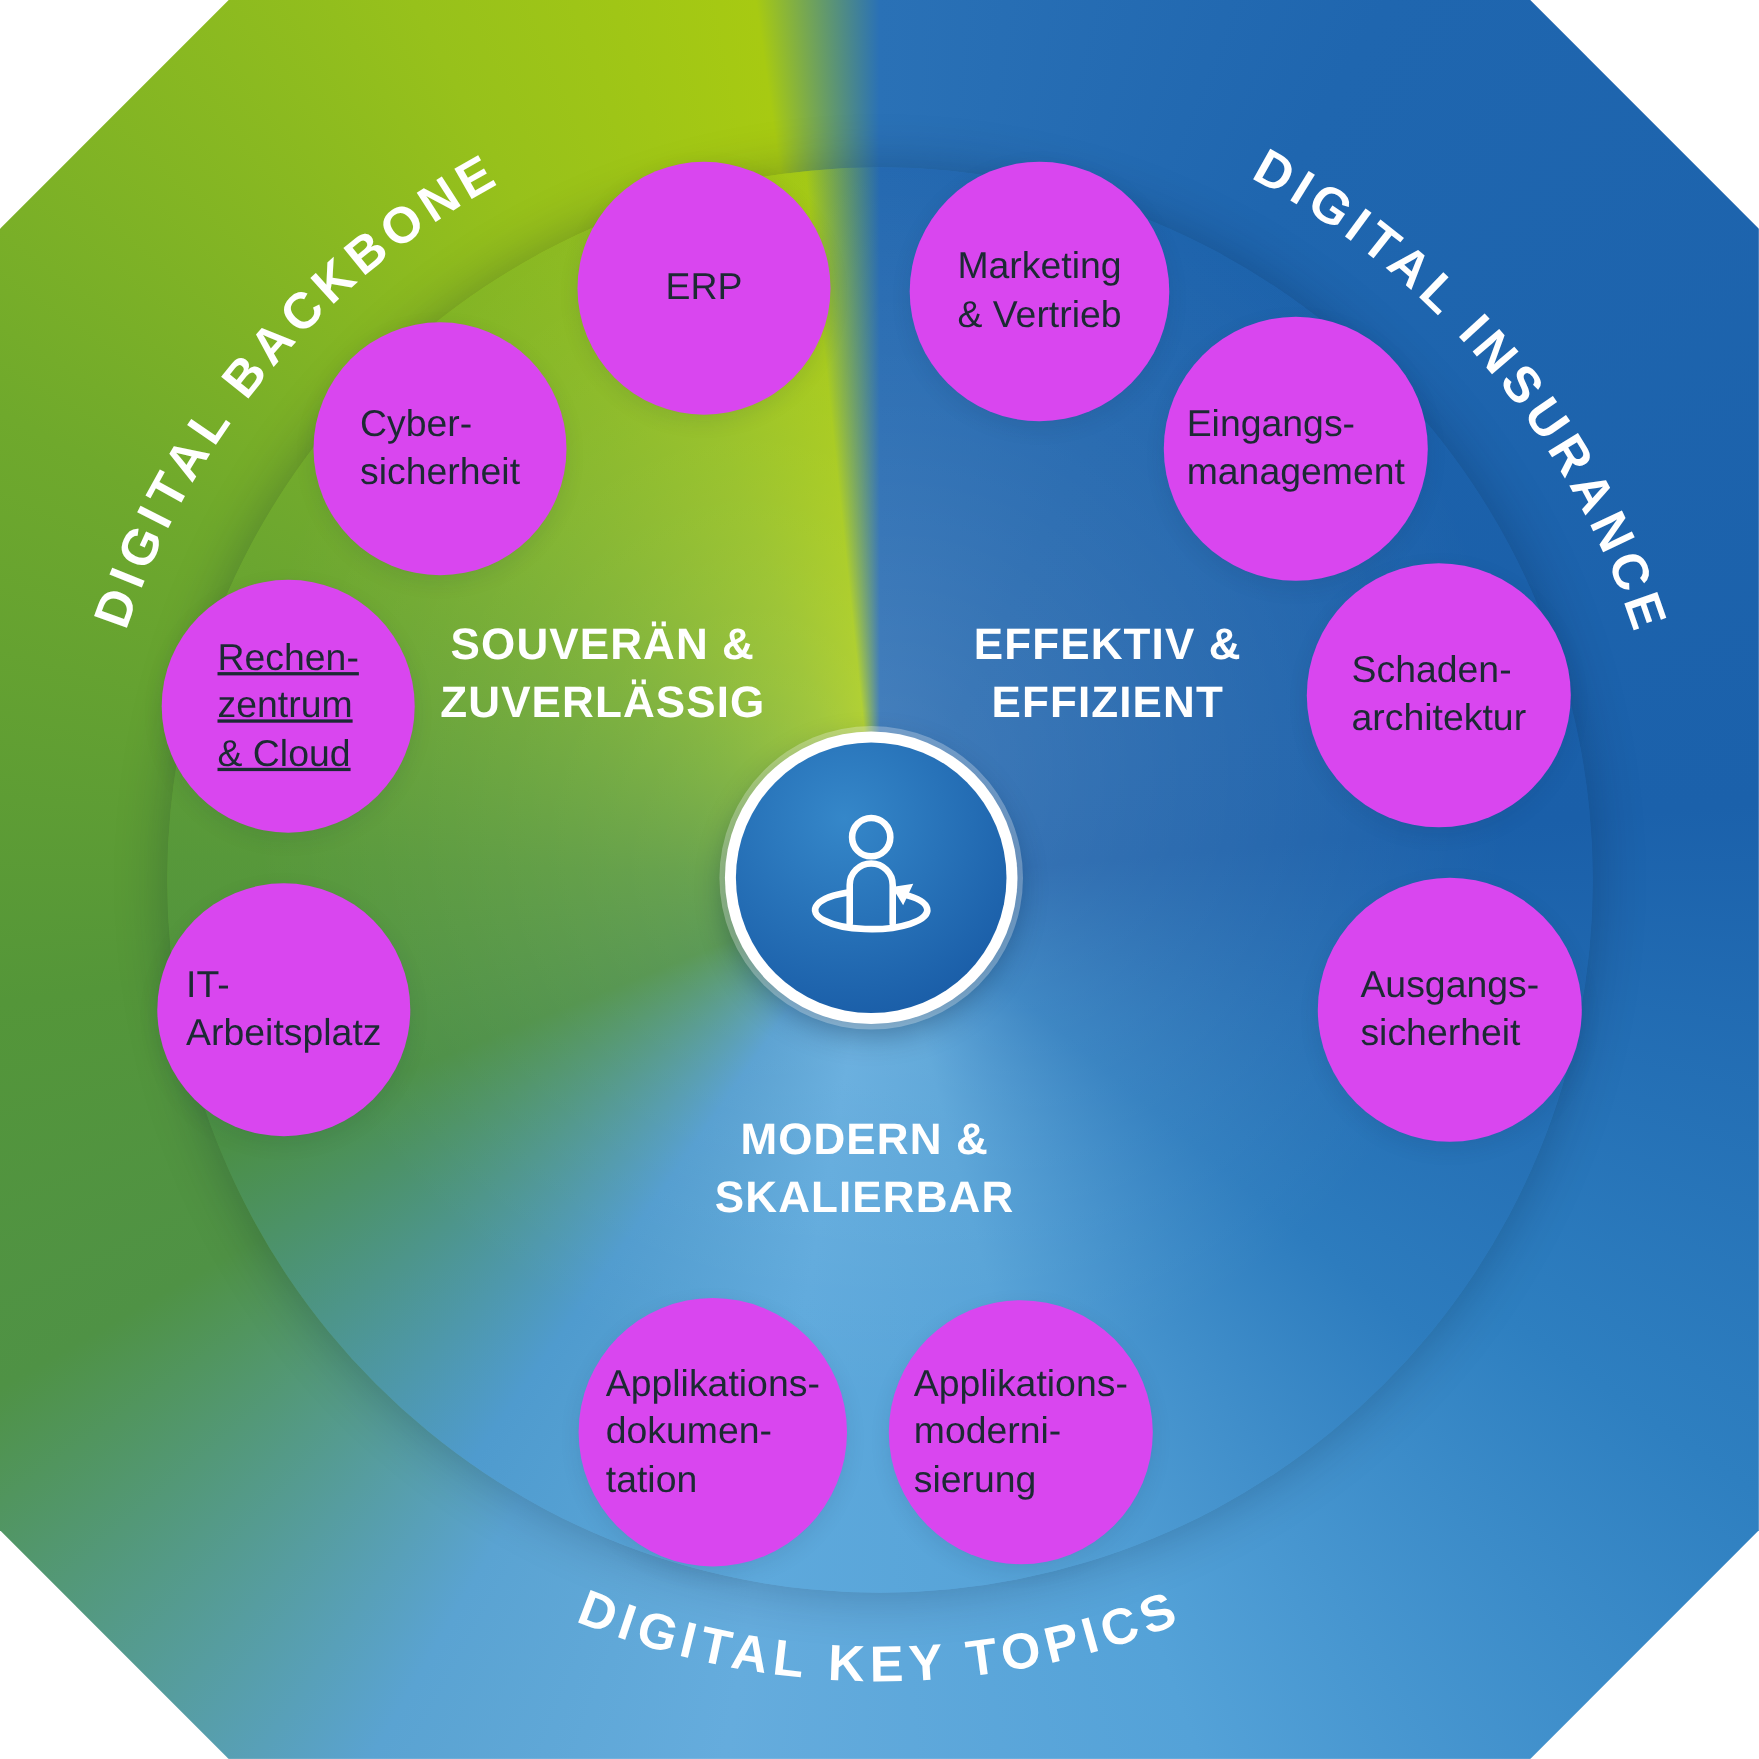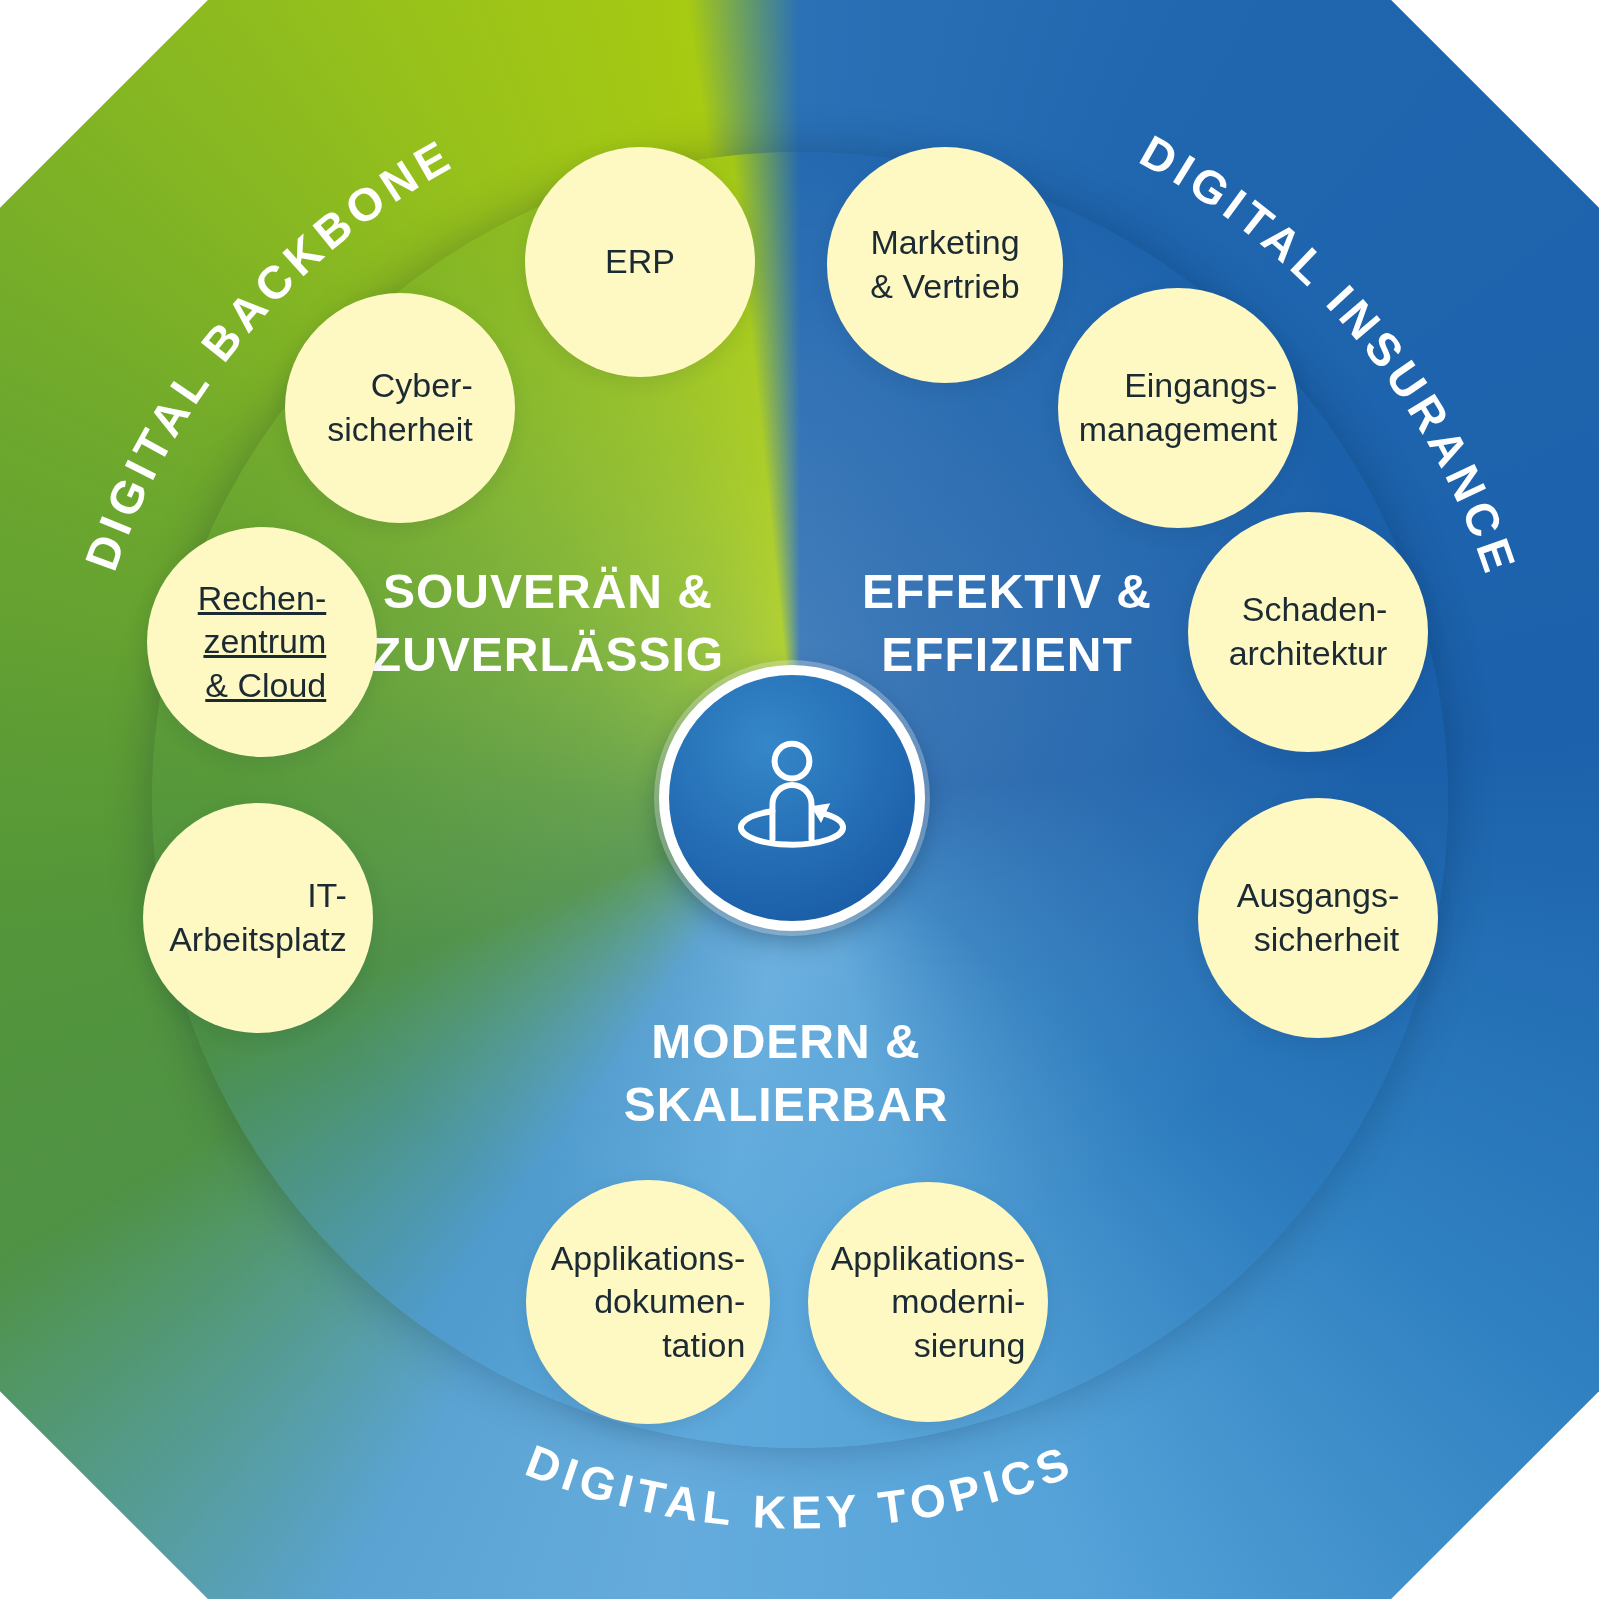--- a/index.html
+++ b/index.html
@@ -24,29 +24,29 @@
       radial-gradient(circle at 50% 42%, rgba(255,255,255,0.16), rgba(255,255,255,0) 58%),
       conic-gradient(from 0deg,
         #2368b0 0deg, #1d63ac 25deg, #1a5fa9 85deg, #2d7cbe 130deg,
         #55a2d7 165deg, #5ea9dc 190deg, #4f9bce 215deg, #4b8f45 248deg,
         #57983a 272deg, #74ac2b 308deg, #92be1e 340deg, #a3c813 354deg,
         #2368b0 360deg);
     box-shadow:0 0 46px rgba(0,25,55,0.28);
   }
   
   .bubble{
-    position:absolute;border-radius:50%;background:#fef9c3;
-    display:flex;align-items:center;justify-content:center;text-align:right;
+    position:absolute;border-radius:50%;background:#d946ef;
+    display:flex;align-items:center;justify-content:center;text-align:left;
     white-space:pre-line;color:#1c2a33;font-size:34px;line-height:1.28;
     box-shadow:0 6px 18px rgba(15,40,65,0.10);
   }
   
   .sector-label{
     position:absolute;width:420px;text-align:center;white-space:pre-line;
-    color:#ffffff;font-size:48px;font-weight:bold;letter-spacing:1px;line-height:1.32;
+    color:#ffffff;font-size:40px;font-weight:bold;letter-spacing:1px;line-height:1.32;
   }
   
   .ringsvg{position:absolute;inset:0;pointer-events:none;}
   .ringsvg text{
     fill:#ffffff;font-family:"Liberation Sans", sans-serif;
     font-size:46px;font-weight:bold;letter-spacing:5.5px;
   }
   
   .hub{
     position:absolute;left:659px;top:665px;width:266px;height:266px;border-radius:50%;

